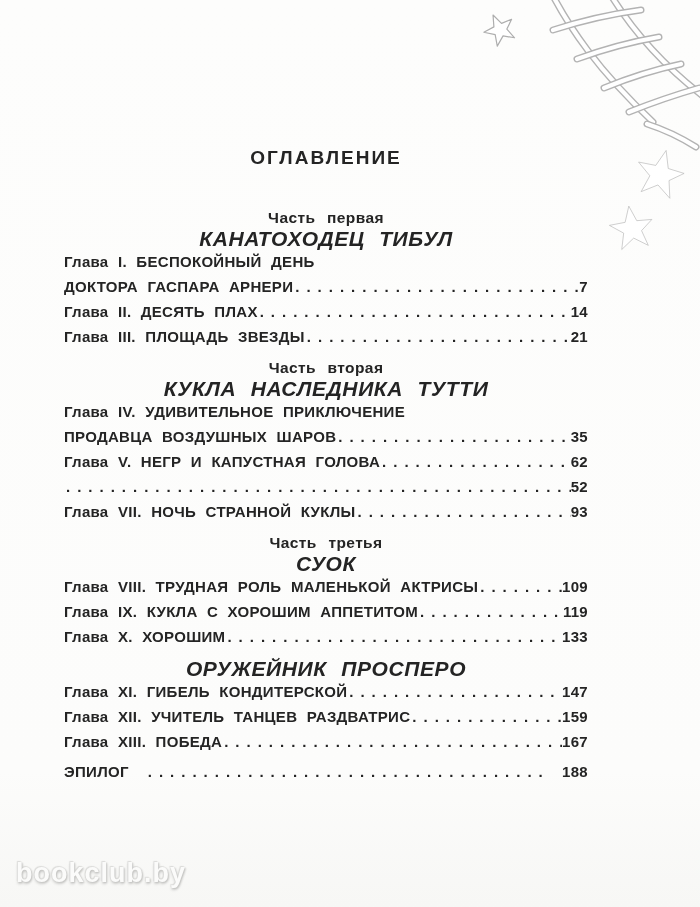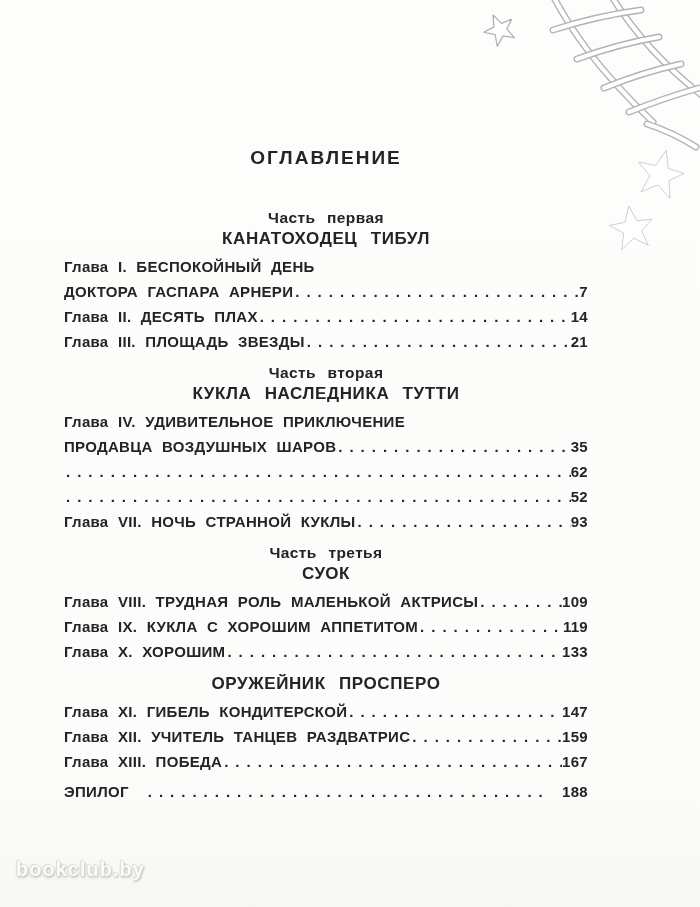--- a/index.html
+++ b/index.html
@@ -51,28 +51,29 @@
   .part-label {
     text-align: center;
     font-size: 15.5px;
     font-weight: 700;
     line-height: 20px;
     word-spacing: 7px;
     letter-spacing: 0.4px;
   }
   .part-title {
     text-align: center;
-    font-size: 17px;
+    font-size: 21px;
     font-weight: 700;
     line-height: 21px;
     word-spacing: 8px;
     letter-spacing: 0.6px;
-  }
-
-  .entries { margin-top: 5px; }
+    font-style: italic;
+  }
+
+  .entries { }
 
   .entry-line {
     display: flex;
     align-items: baseline;
     line-height: 25px;
     font-size: 15px;
     font-weight: 600;
     letter-spacing: 0.3px;
     word-spacing: 5px;
   }
@@ -86,21 +87,21 @@
     min-width: 0;
   }
   .pg { white-space: nowrap; }
 
   .epilogue { margin-top: 5px; gap: 17px; }
 
   .watermark {
     position: absolute;
     left: 16px;
     top: 858px;
-    font-size: 20px;
+    font-size: 27px;
     font-weight: 700;
     letter-spacing: 1px;
     color: #fbfbfa;
     text-shadow:
       1px 1px 2px #c3c3c1,
       -1px -1px 1px #dcdcda,
       0 2px 3px #d2d2d0,
       0 0 1px #cfcfcd;
   }
 </style>
@@ -189,20 +190,21 @@
                 <span class="etext">Глава IV. УДИВИТЕЛЬНОЕ ПРИКЛЮЧЕНИЕ</span>
               </div>
               <div class="entry-line">
                 <span class="etext">ПРОДАВЦА ВОЗДУШНЫХ ШАРОВ</span>
                 <span class="leader">..........................................................................................</span>
                 <span class="pg">35</span>
               </div>
             </div>
             <div class="entry">
               <div class="entry-line">
+                <span class="etext">Глава V. НЕГР И КАПУСТНАЯ ГОЛОВА</span>
                 <span class="leader">..........................................................................................</span>
                 <span class="pg">62</span>
               </div>
             </div>
             <div class="entry">
               <div class="entry-line">
                 <span class="leader">..........................................................................................</span>
                 <span class="pg">52</span>
               </div>
             </div>

